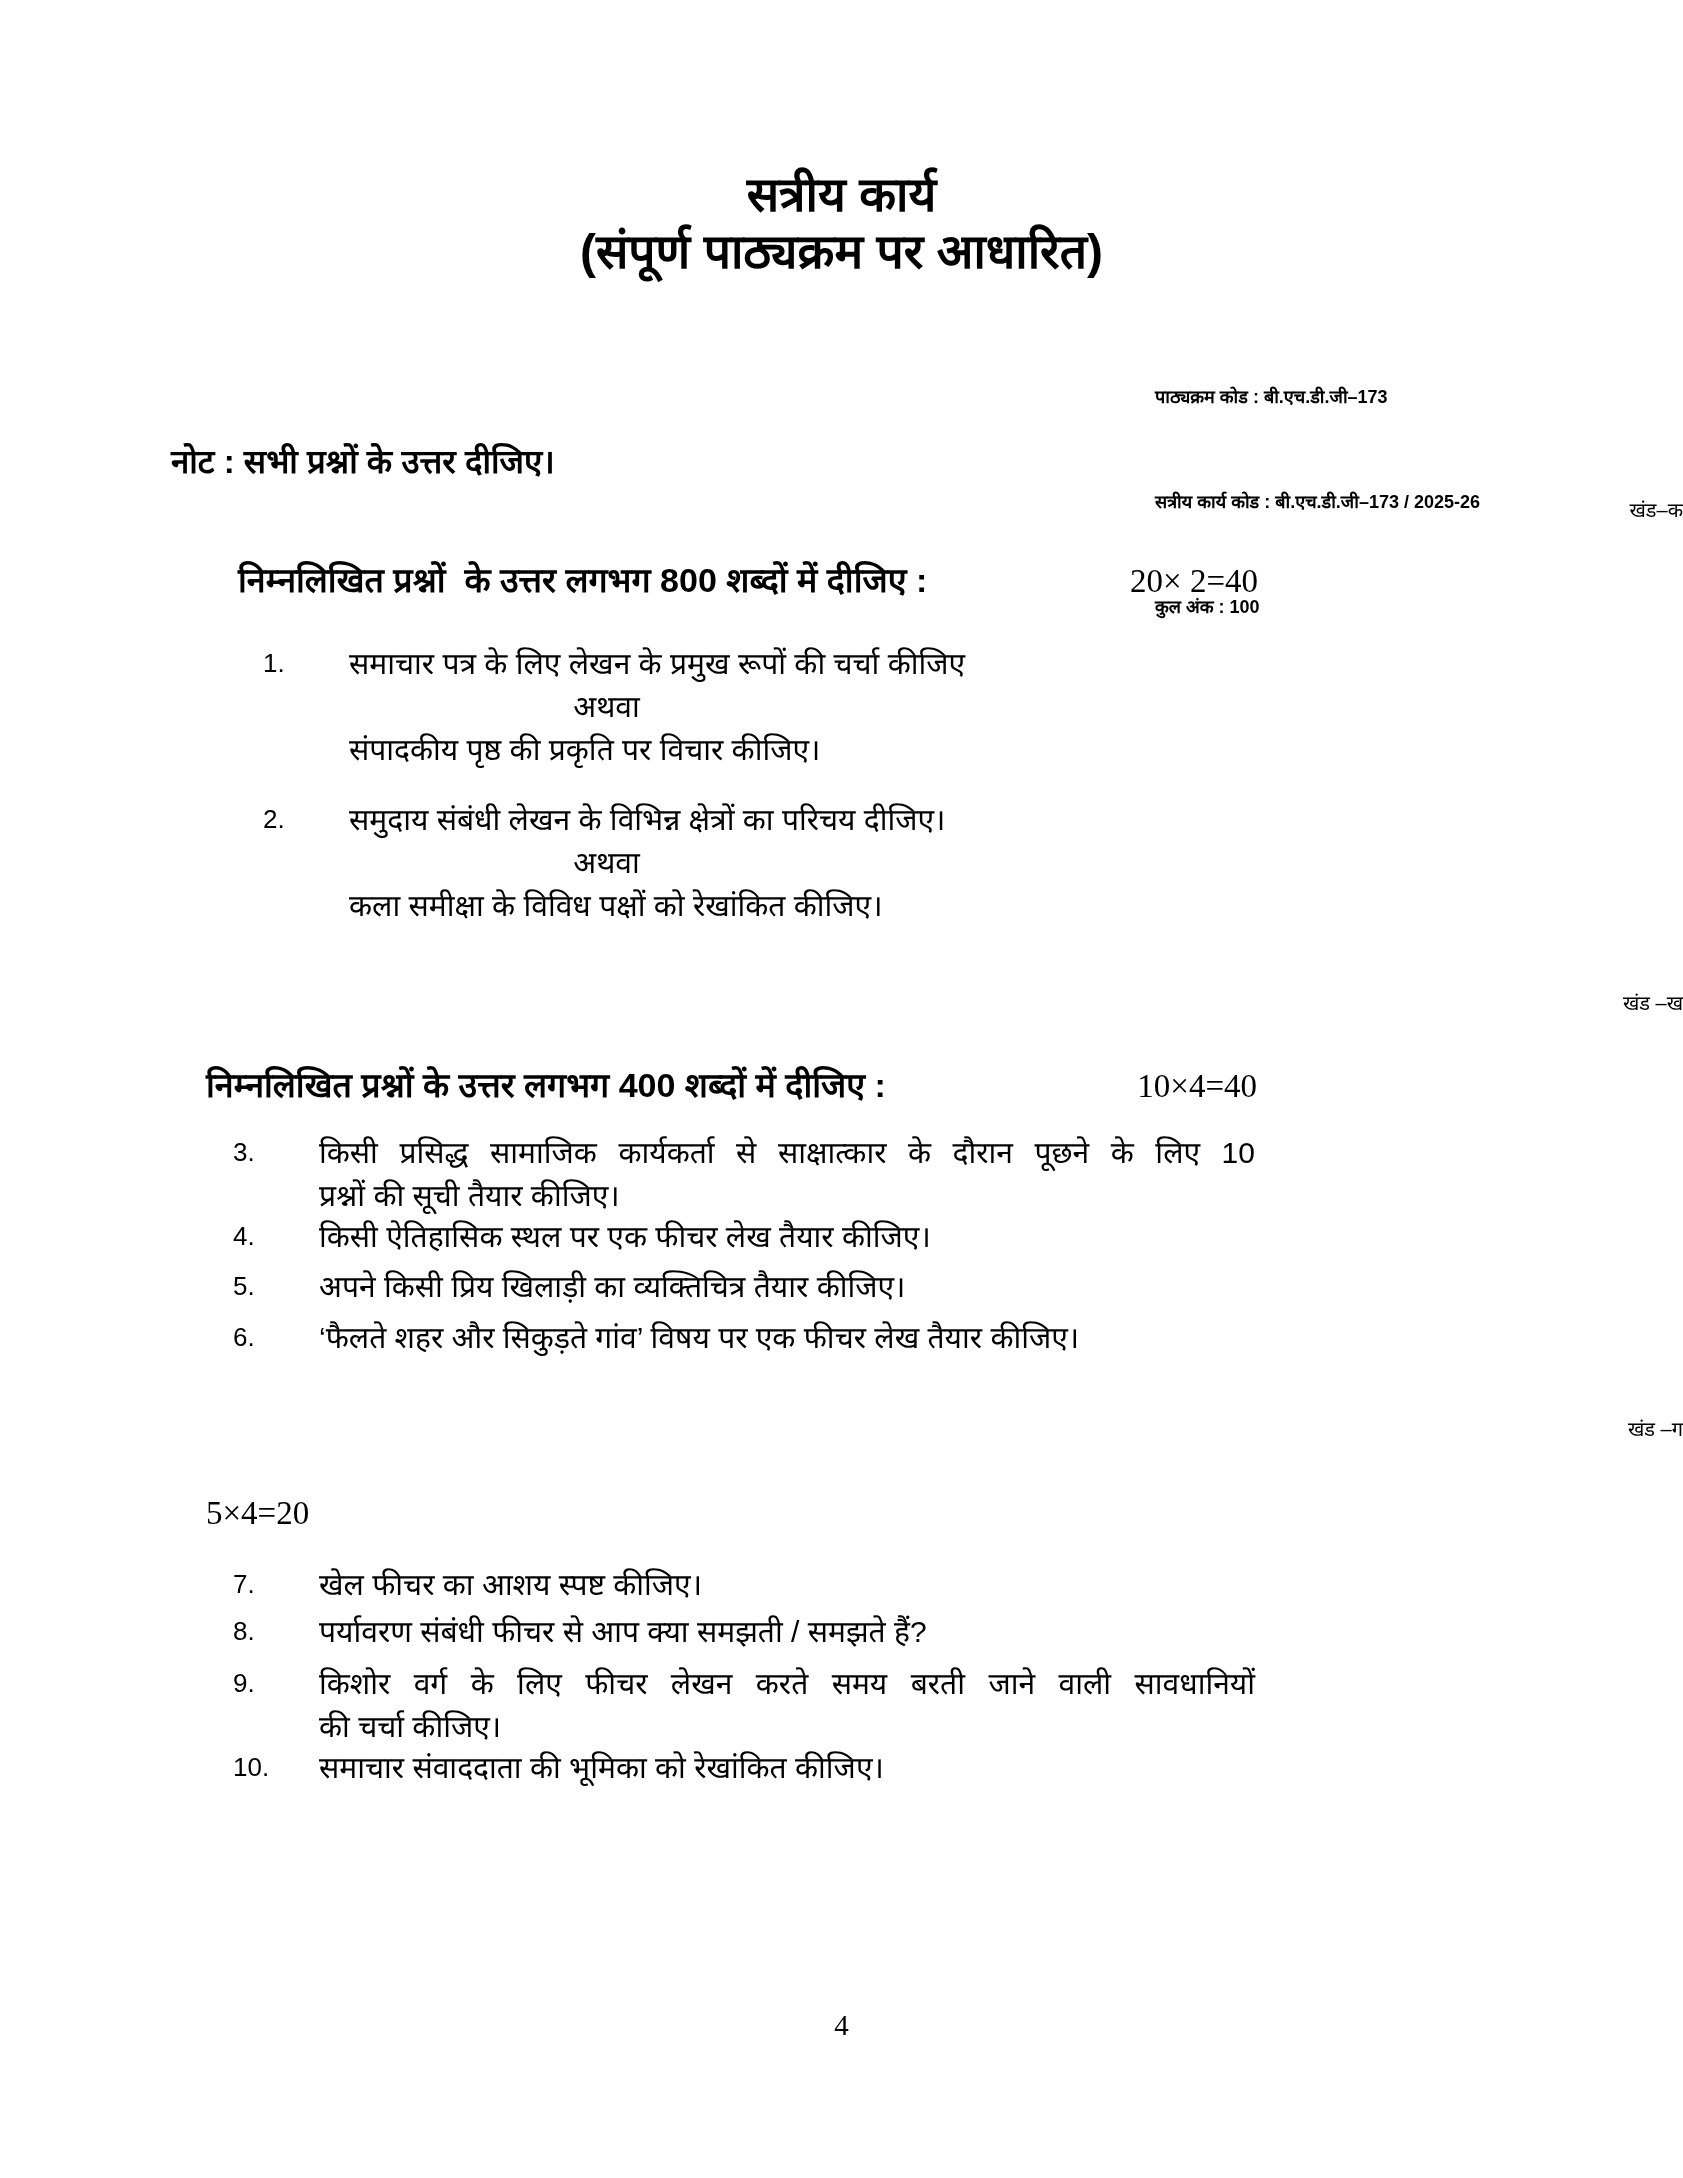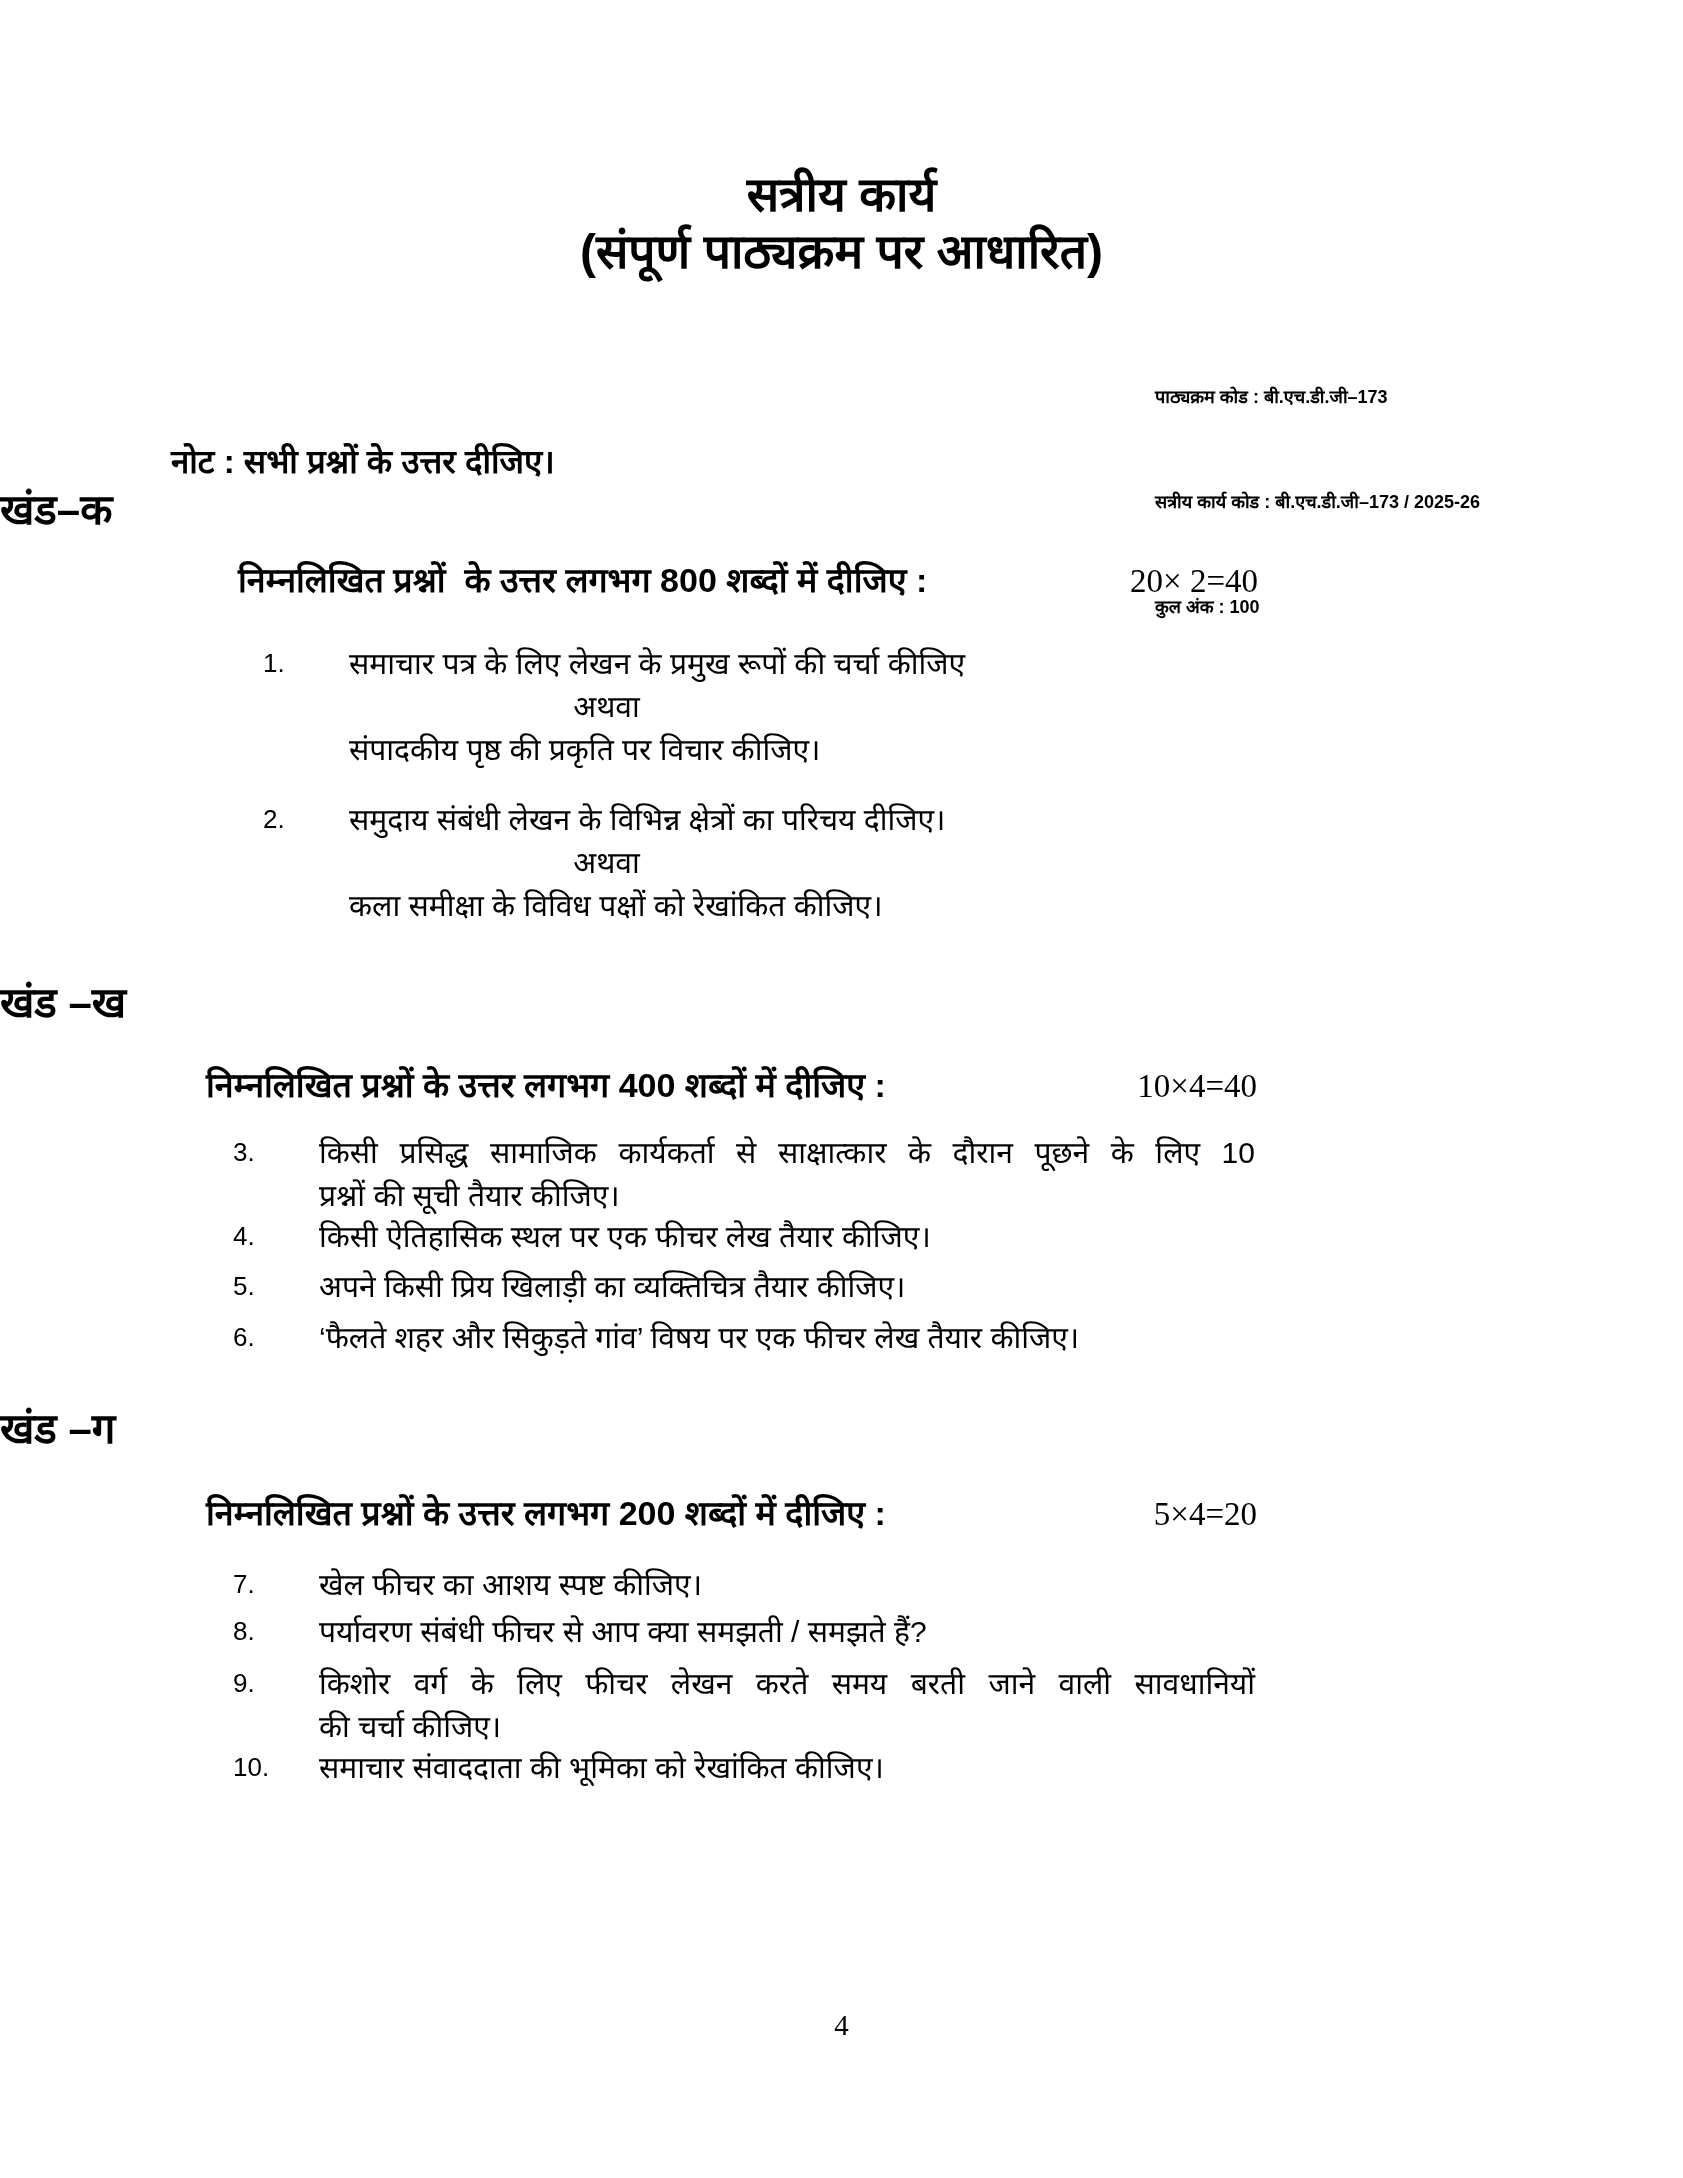--- a/index.html
+++ b/index.html
@@ -43,23 +43,23 @@
     left: 171px;
     font-weight: bold;
     font-size: 33px;
     line-height: 40px;
   }
   
   .section-heading {
     position: absolute;
     left: 0;
     width: 100%;
-    text-align: left;
-    font-weight: bold;
-    font-size: 42px;
+    text-align: right;
+    font-weight: normal;
+    font-size: 20px;
     line-height: 34px;
   }
   .heading-a { top: 493px; }
   .heading-b { top: 986px; }
   .heading-c { top: 1412px; }
   
   .instr-row {
     position: absolute;
     display: flex;
     justify-content: space-between;
@@ -207,21 +207,20 @@
   <div class="question qbc q6">
     <div class="q-num">6.</div>
     <div class="q-body">
       <div class="q-line">‘फैलते शहर और सिकुड़ते गांव’ विषय पर एक फीचर लेख तैयार कीजिए।</div>
     </div>
   </div>
 
   <div class="section-heading heading-c">खंड –ग</div>
 
   <div class="instr-row row-c">
-    <span class="instr">निम्नलिखित प्रश्नों के उत्तर लगभग 200 शब्दों में दीजिए :</span>
     <span class="marks">5×4=20</span>
   </div>
 
   <div class="question qbc q7">
     <div class="q-num">7.</div>
     <div class="q-body">
       <div class="q-line">खेल फीचर का आशय स्पष्ट कीजिए।</div>
     </div>
   </div>
 

